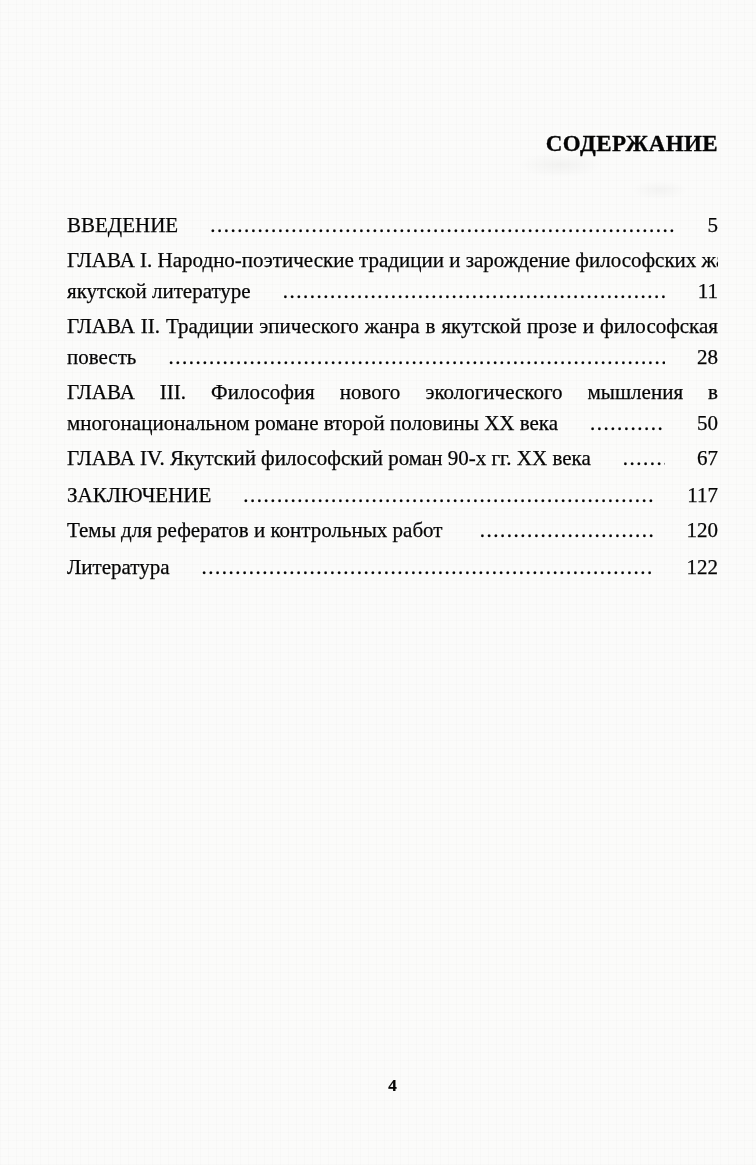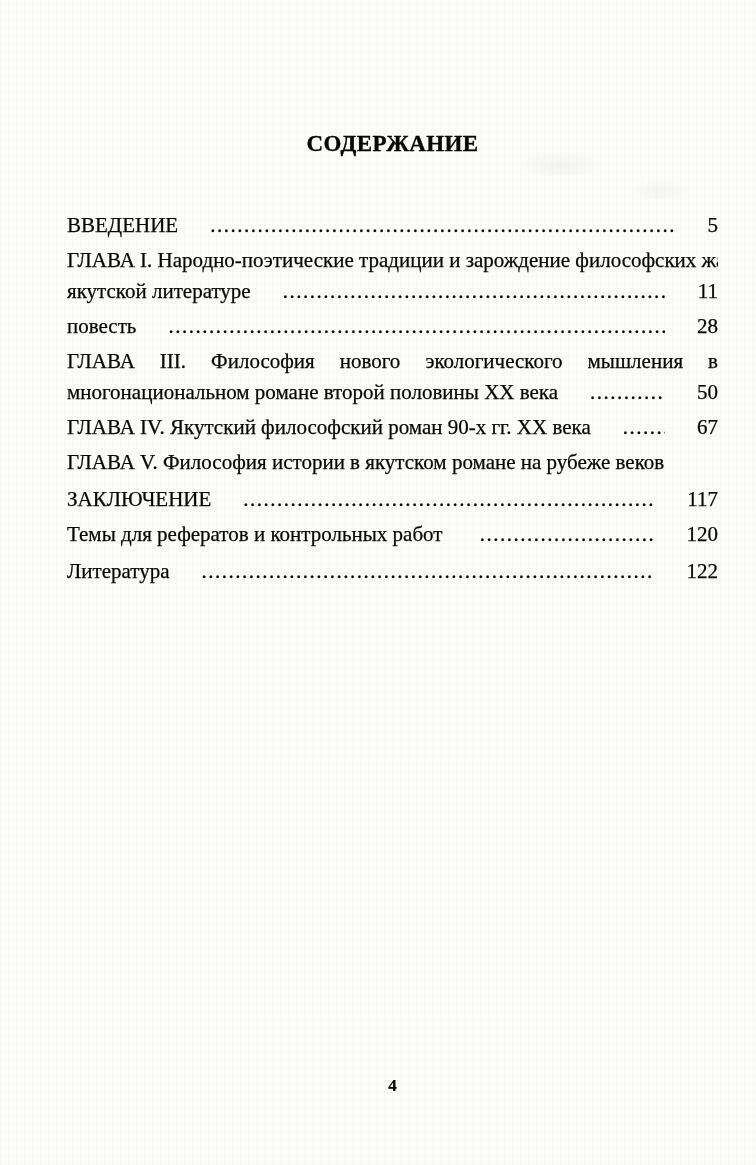--- a/index.html
+++ b/index.html
@@ -20,21 +20,21 @@
       radial-gradient(40px 14px at 660px 190px, rgba(0,0,0,0.03), rgba(0,0,0,0) 70%),
       repeating-linear-gradient(0deg, rgba(0,0,0,0.012) 0 1px, rgba(0,0,0,0) 1px 8px),
       repeating-linear-gradient(90deg, rgba(0,0,0,0.012) 0 1px, rgba(0,0,0,0) 1px 8px);
     pointer-events: none;
   }
   .content {
     position: absolute; left: 67px; top: 130px; width: 651px;
     -webkit-text-stroke: 0.25px #0a0a0a; 
   }
   .doc-title {
-    text-align: center;
+    text-align: right;
     font-weight: bold;
     font-size: 23px;
     letter-spacing: 0.4px;
     line-height: 27px;
     margin: 0 0 53px 0;
     -webkit-text-stroke: 0.3px #000;
   }
   .entry { margin: 0 0 4px 0; }
   .entry.mt-s { margin-top: 6px; }
   .entry.mt-m { margin-top: 0; }
@@ -77,20 +77,21 @@
   <div class="entry">
     <div class="line justify">ГЛАВА I. Народно-поэтические традиции и зарождение философских жанров в</div>
     <div class="line dotted">
       <span class="t">якутской литературе</span>
       <span class="leader"></span>
       <span class="pg">11</span>
     </div>
   </div>
 
   <div class="entry">
+    <div class="line justify">ГЛАВА II. Традиции эпического жанра в якутской прозе и философская</div>
     <div class="line dotted">
       <span class="t">повесть</span>
       <span class="leader"></span>
       <span class="pg">28</span>
     </div>
   </div>
 
   <div class="entry">
     <div class="line justify">ГЛАВА III. Философия нового экологического мышления в</div>
     <div class="line dotted">
@@ -101,27 +102,20 @@
   </div>
 
   <div class="entry">
     <div class="line dotted">
       <span class="t">ГЛАВА IV. Якутский философский роман 90-х гг. XX века</span>
       <span class="leader"></span>
       <span class="pg">67</span>
     </div>
   </div>
 
-  <div class="entry">
-    <div class="line dotted">
-      <span class="t">ГЛАВА V. Философия истории в якутском романе на рубеже веков</span>
-      <span class="leader"></span>
-      <span class="pg">99</span>
-    </div>
-  </div>
 
   <div class="entry mt-s">
     <div class="line dotted">
       <span class="t">ЗАКЛЮЧЕНИЕ</span>
       <span class="leader"></span>
       <span class="pg">117</span>
     </div>
   </div>
 
   <div class="entry mt-m">

